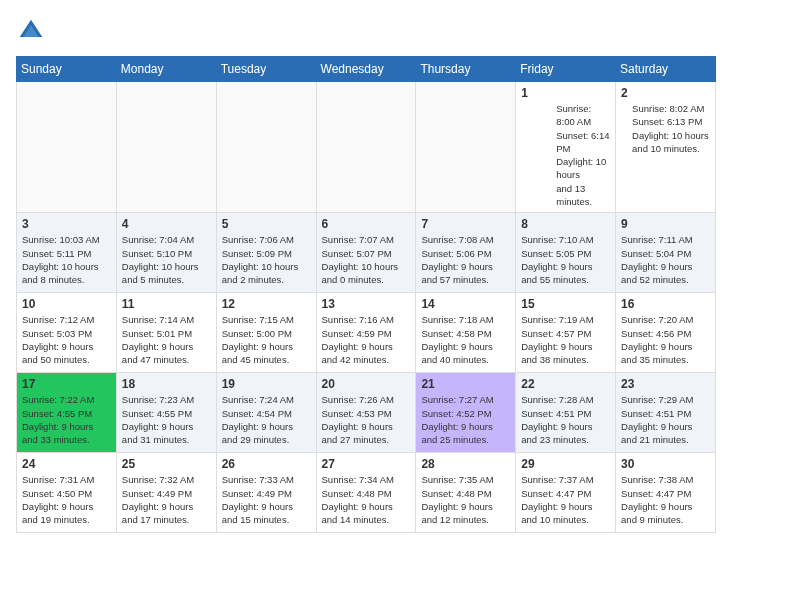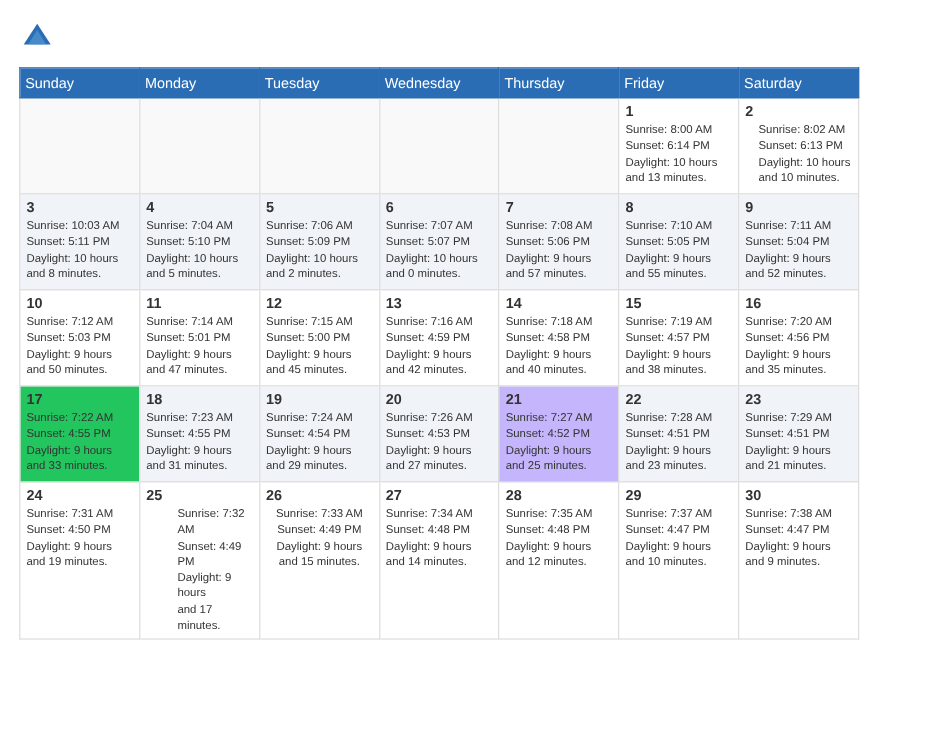--- a/index.html
+++ b/index.html
@@ -134,21 +134,21 @@
     </thead>
     <tbody id="calendar-body">
     <tr>
           <td class="empty-cell"></td>
           <td class="empty-cell"></td>
           <td class="empty-cell"></td>
           <td class="empty-cell"></td>
           <td class="empty-cell"></td>
           <td>
             <span class="day-number">1</span>
-            <div class="day-info" style="white-space: pre-line;">Sunrise: 8:00 AM
+            <div class="day-info" style="white-space: pre-line; margin-left: 35px;">Sunrise: 8:00 AM
 Sunset: 6:14 PM
 Daylight: 10 hours
 and 13 minutes.</div>
           </td>
           <td>
             <span class="day-number">2</span>
             <div class="day-info" style="white-space: pre-line; margin-left: 11px;">Sunrise: 8:02 AM
 Sunset: 6:13 PM
 Daylight: 10 hours
 and 10 minutes.</div>
@@ -310,28 +310,28 @@
         <tr>
           <td>
             <span class="day-number">24</span>
             <div class="day-info" style="white-space: pre-line;">Sunrise: 7:31 AM
 Sunset: 4:50 PM
 Daylight: 9 hours
 and 19 minutes.</div>
           </td>
           <td>
             <span class="day-number">25</span>
-            <div class="day-info" style="white-space: pre-line; margin-left: 26px;">Sunrise: 7:32 AM
+            <div class="day-info" style="white-space: pre-line;">Sunrise: 7:32 AM
 Sunset: 4:49 PM
 Daylight: 9 hours
 and 17 minutes.</div>
           </td>
           <td>
             <span class="day-number">26</span>
-            <div class="day-info" style="white-space: pre-line; text-align: center;">Sunrise: 7:33 AM
+            <div class="day-info" style="white-space: pre-line;">Sunrise: 7:33 AM
 Sunset: 4:49 PM
 Daylight: 9 hours
 and 15 minutes.</div>
           </td>
           <td>
             <span class="day-number">27</span>
             <div class="day-info" style="white-space: pre-line;">Sunrise: 7:34 AM
 Sunset: 4:48 PM
 Daylight: 9 hours
 and 14 minutes.</div>

